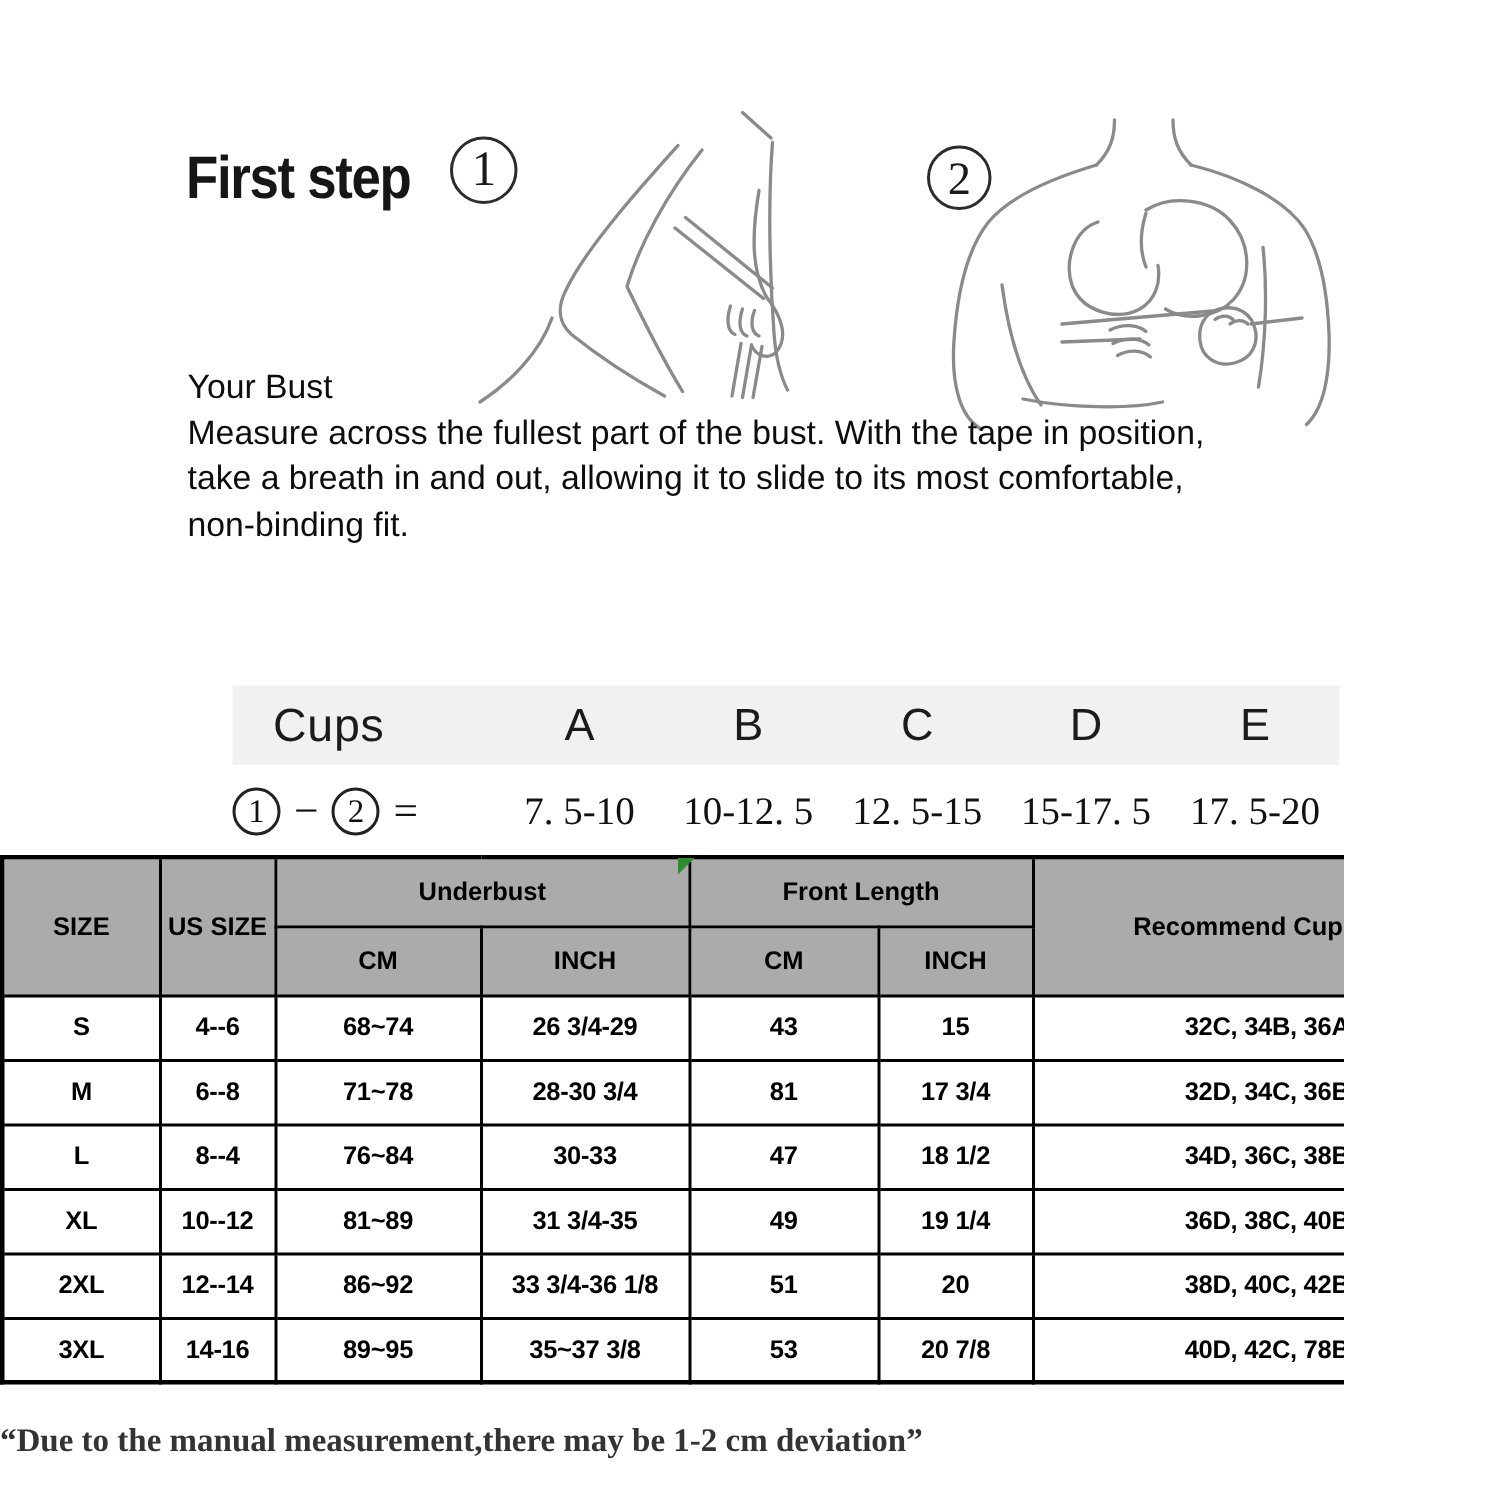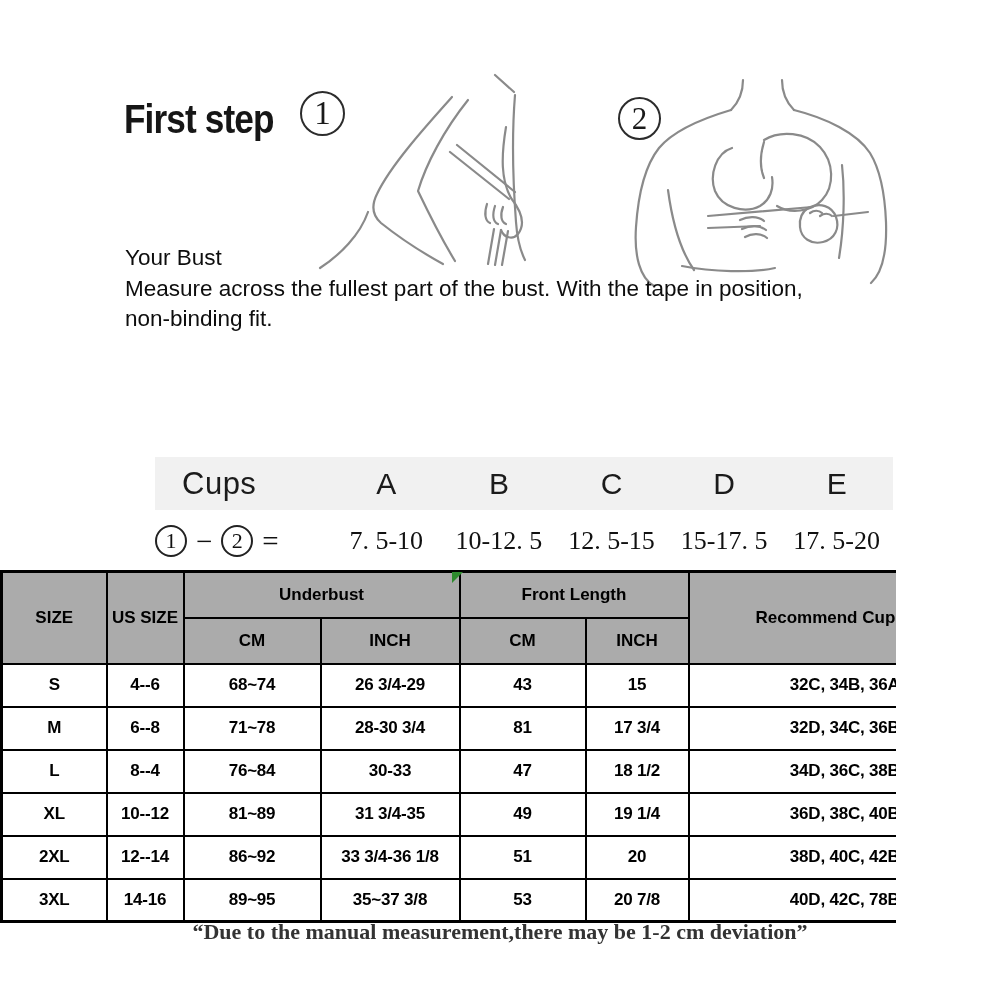--- a/index.html
+++ b/index.html
@@ -63,21 +63,21 @@
   .size-table thead th { background:#ababab; height:46px; }
   .size-table tbody td { background:#fff; height:43px; letter-spacing:-0.2px; }
 
   .green-marker {
     position:absolute; left:452px; top:572px; width:0; height:0;
     border-top:11px solid #2e8b2e; border-right:11px solid transparent;
   }
 
   
   .footer-note {
-    position:absolute; left:0; top:919px; width:1000px; text-align:center;
+    position:absolute; left:0; top:947px; width:1000px; text-align:left;
     font-family:"Liberation Serif","DejaVu Serif", serif; font-weight:bold;
     font-size:22px; color:#333;
   }
 </style>
 </head>
 <body>
 
 <div class="canvas">
 
   <div class="title">First step</div>
@@ -123,20 +123,21 @@
     <path d="M133,167 C140,163 149,163 155,168"></path>
     <path d="M196,138 C208,132 220,136 224,147 C228,158 223,169 211,172 C199,175 189,168 188,157 C187,148 190,142 196,138"></path>
     <path d="M198,143 C202,140 207,140 210,143"></path>
     <path d="M208,146 C212,143 217,143 220,146"></path>
     <path d="M70,196 C100,202 140,203 163,198"></path>
   </svg>
 
   <div class="instructions">
     <div>Your Bust</div>
     <div>Measure across the fullest part of the bust. With the tape in position,</div>
+    <div>take a breath in and out, allowing it to slide to its most comfortable,</div>
     <div>non-binding fit.</div>
   </div>
 
   <div class="cups-band">
     <div class="cups-label">Cups</div>
     <div class="cup-letter">A</div>
     <div class="cup-letter">B</div>
     <div class="cup-letter">C</div>
     <div class="cup-letter">D</div>
     <div class="cup-letter">E</div>

